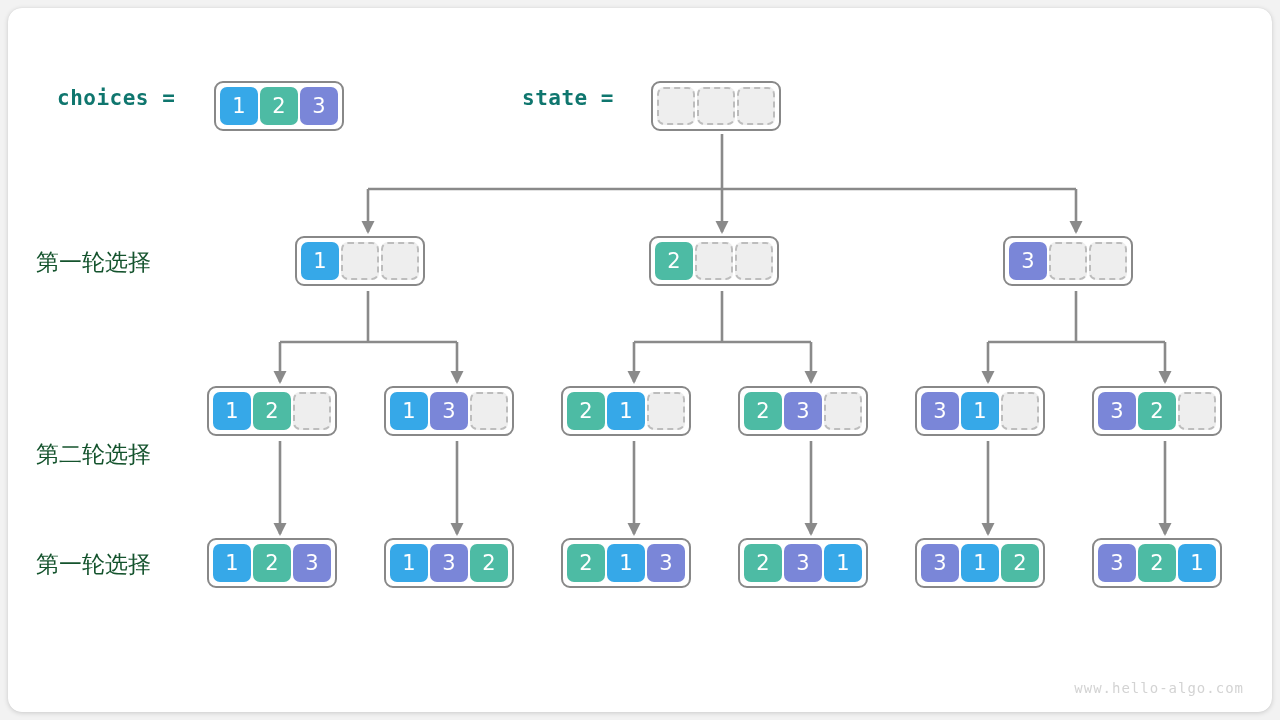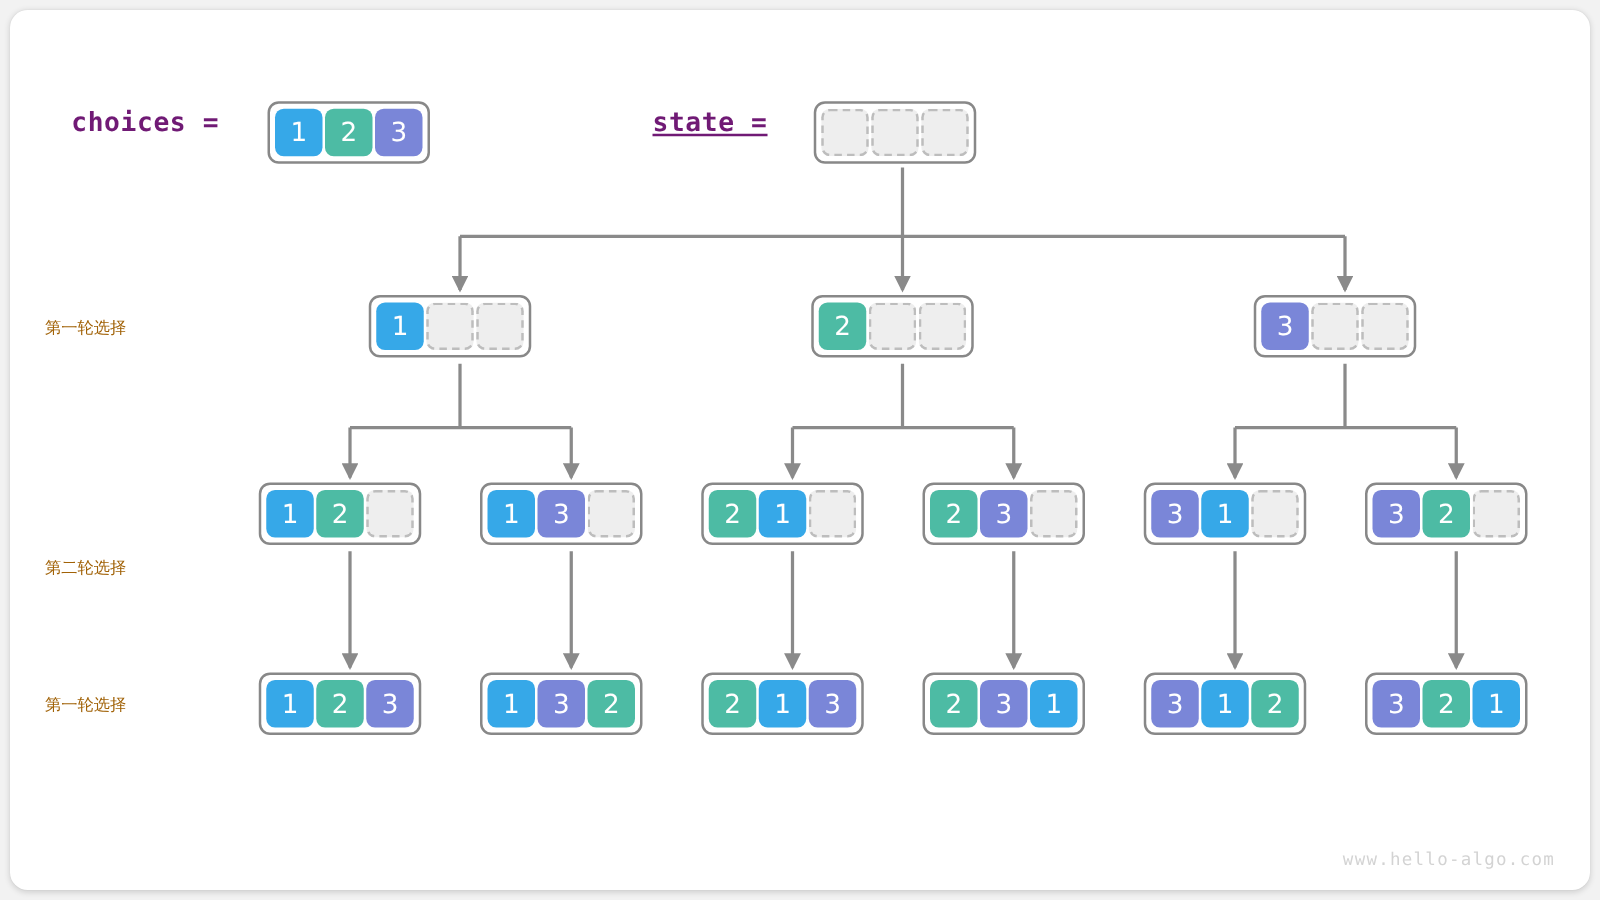--- a/index.html
+++ b/index.html
@@ -31,30 +31,30 @@
     left: 0; top: 0;
     width: 1280px;
     height: 720px;
   }
   
   .hdr-label {
     position: absolute;
     font-family: "DejaVu Sans Mono", "Liberation Mono", monospace;
     font-weight: bold;
     font-size: 21px;
-    color: #701a75;
+    color: #0f766e;
     letter-spacing: 0.5px;
     white-space: nowrap;
   }
   
   .row-label {
     position: absolute;
     font-family: Liberation Mono, monospace;
-    font-size: 13px;
-    color: #a16207;
+    font-size: 23px;
+    color: #14532d;
     white-space: nowrap;
   }
   
   .node {
     position: absolute;
     display: flex;
     flex-direction: row;
     align-items: center;
     box-sizing: border-box;
     border: 2.5px solid #888888;
@@ -139,21 +139,21 @@
     </g>
   </svg>
 
   <div class="hdr-label" style="left:57px; top:98px; transform:translateY(-50%);">choices =</div>
   <div class="node" id="node-choices" style="left:214px; top:81px;">
       <div class="cell" style="background: rgb(54, 168, 232);">1</div>
       <div class="cell" style="background: rgb(77, 187, 164);">2</div>
       <div class="cell" style="background: rgb(122, 134, 216);">3</div>
     </div>
 
-  <div class="hdr-label" style="left:522px; top:98px; transform:translateY(-50%);text-decoration:underline;">state =</div>
+  <div class="hdr-label" style="left:522px; top:98px; transform:translateY(-50%);">state =</div>
   <div class="node" id="node-state" style="left:651px; top:81px;">
       <div class="cell empty"></div>
       <div class="cell empty"></div>
       <div class="cell empty"></div>
     </div>
 
   <div class="row-label" style="left:36px; top:262px; transform:translateY(-50%);">第一轮选择</div>
   <div class="row-label" style="left:36px; top:412px; transform:translateY(-50%);margin-top:42px;">第二轮选择</div>
   <div class="row-label" style="left:36px; top:564px; transform:translateY(-50%);">第一轮选择</div>
 

